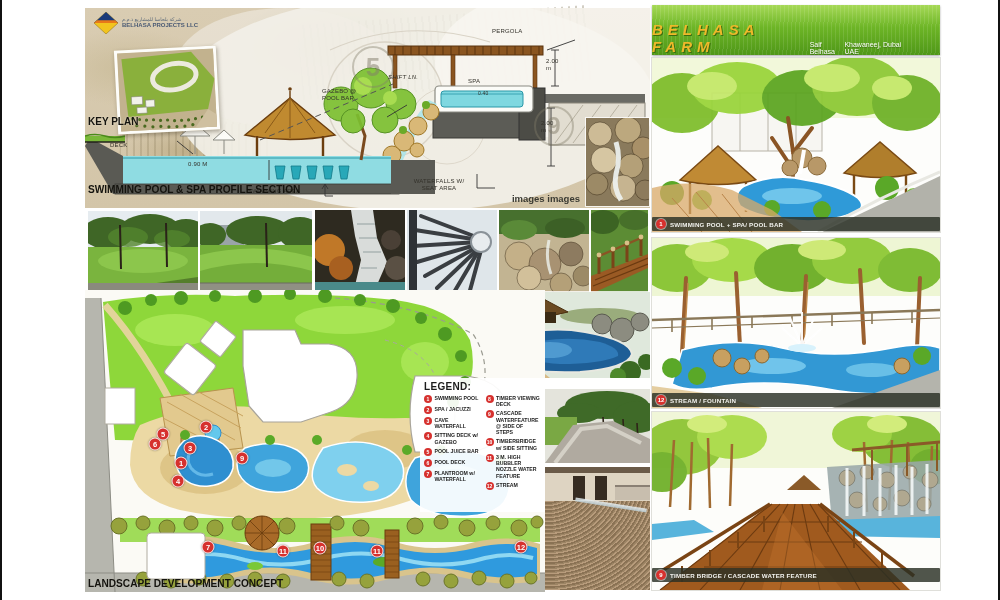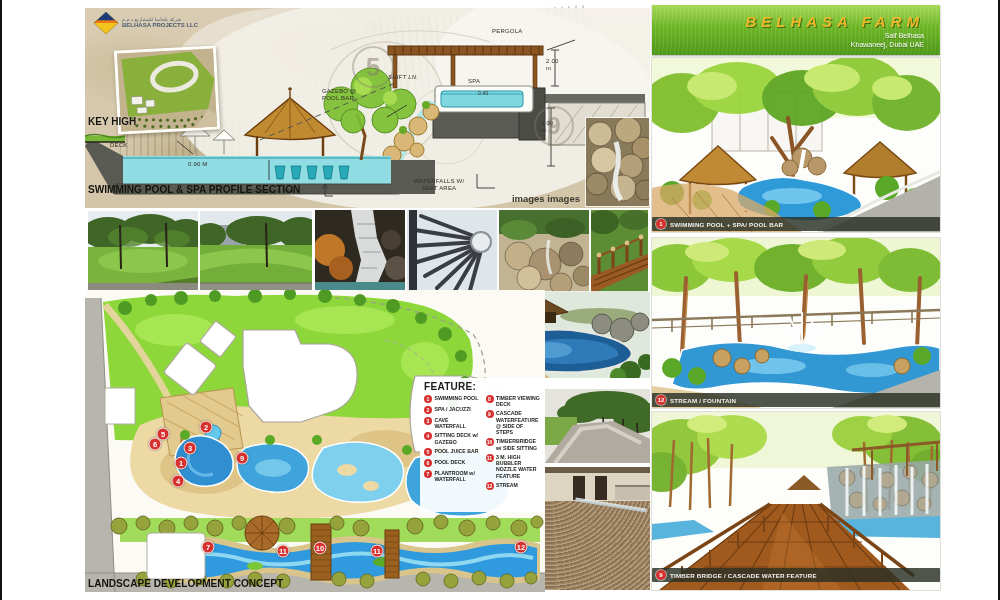--- a/index.html
+++ b/index.html
@@ -47,21 +47,21 @@
 .lt{font-size:5.2px;line-height:1.2;color:#1c1c1c;font-weight:bold}
 
 .mk{width:13px;height:13px;border-radius:50%;background:#d6312e;border:1px solid rgba(255,255,255,.85);color:#fff;
  font-size:7.5px;font-weight:bold;display:flex;align-items:center;justify-content:center;transform:translate(-50%,-50%);
  box-shadow:0 0 2px rgba(0,0,0,.45)}
 
 .hdr{background:
  repeating-linear-gradient(92deg, rgba(255,255,255,.10) 0 1px, transparent 1px 4px),
  linear-gradient(180deg,#a6d957 0,#6db526 45%,#4f9718 100%);
  box-shadow:0 1px 2px rgba(0,0,0,.35);
- display:flex;flex-direction:column;justify-content:center;align-items:flex-end;padding-right:16px}
+ display:flex;flex-direction:row;justify-content:center;align-items:flex-end;padding-right:31px}
 .hdrtitle{font-size:15px;font-weight:bold;font-style:italic;letter-spacing:5px;color:#eeb82a;text-shadow:1px 1px 0 #3c6c10}
 .hdrsub{font-size:7px;color:#fff;margin-top:2px;text-shadow:0 1px 1px rgba(0,0,0,.3)}
 .render{box-shadow:0 0 0 1px rgba(220,220,214,.9)}
 .rcap{height:14px;background:rgba(42,48,36,.82);display:flex;align-items:center;gap:4px;padding-left:4px;border-radius:1px}
 .rnum{flex:0 0 10px;height:10px;border-radius:50%;background:#d6312e;color:#fff;font-size:6px;font-weight:bold;text-align:center;line-height:10px;box-shadow:0 0 0 1px rgba(255,255,255,.5)}
 .rtxt{font-size:6.2px;font-weight:bold;color:#f2f2ee;letter-spacing:.2px;white-space:nowrap}
 </style>
 </head>
 <body>
 
@@ -208,21 +208,21 @@
           <circle cx="32" cy="75" r="1.6"></circle>
           <circle cx="40" cy="75" r="1.6"></circle>
         <circle cx="48" cy="76" r="1.6"></circle>
           <circle cx="56" cy="76" r="1.6"></circle>
           <circle cx="64" cy="76" r="1.6"></circle>
           <circle cx="72" cy="75" r="1.6"></circle>
       </g>
       <path d="M88,60 L102,70 L102,84 L70,84 z" fill="#cfc0a0"></path>
     </svg>
   </div>
-  <div class="abs kp" style="left:88px;top:116px">KEY HIGH</div>
+  <div class="abs kp" style="left:88px;top:116px">KEY PLAN</div>
 
   <div class="abs thumb" style="left:586px;top:118px;width:63px;height:88px">
     <svg width="63" height="88" viewBox="0 0 63 88">
       <rect width="63" height="88" fill="#8a7a5c"></rect>
       <g stroke="rgba(60,45,25,.5)" stroke-width="1">
         <circle cx="14" cy="16" r="12" fill="#cdbb96"></circle>
           <circle cx="42" cy="12" r="13" fill="#bca87e"></circle>
         <circle cx="57" cy="30" r="11" fill="#a89068"></circle>
           <circle cx="18" cy="42" r="13" fill="#d6c6a2"></circle>
         <circle cx="45" cy="48" r="12" fill="#b4a078"></circle>
@@ -536,21 +536,21 @@
   <div class="abs mk" style="left:242px;top:458px">9</div>
   <div class="abs mk" style="left:208px;top:547px">7</div>
   <div class="abs mk" style="left:283px;top:551px">11</div>
   <div class="abs mk" style="left:320px;top:548px">10</div>
   <div class="abs mk" style="left:377px;top:551px">11</div>
   <div class="abs mk" style="left:521px;top:547px">12</div>
 
   <div class="abs btitle" style="left:88px;top:577px">LANDSCAPE DEVELOPMENT CONCEPT</div>
 
   <div class="abs legend" style="left:420px;top:378px;width:125px;height:134px">
-    <div class="ltitle">FEATURE:</div>
+    <div class="ltitle">LEGEND:</div>
     <div class="lcols">
       <div class="lcol">
         <div class="li">
             <span class="ln">1</span>
             <span class="lt">SWIMMING POOL</span>
           </div>
         <div class="li">
             <span class="ln">2</span>
             <span class="lt">SPA / JACUZZI</span>
           </div>

